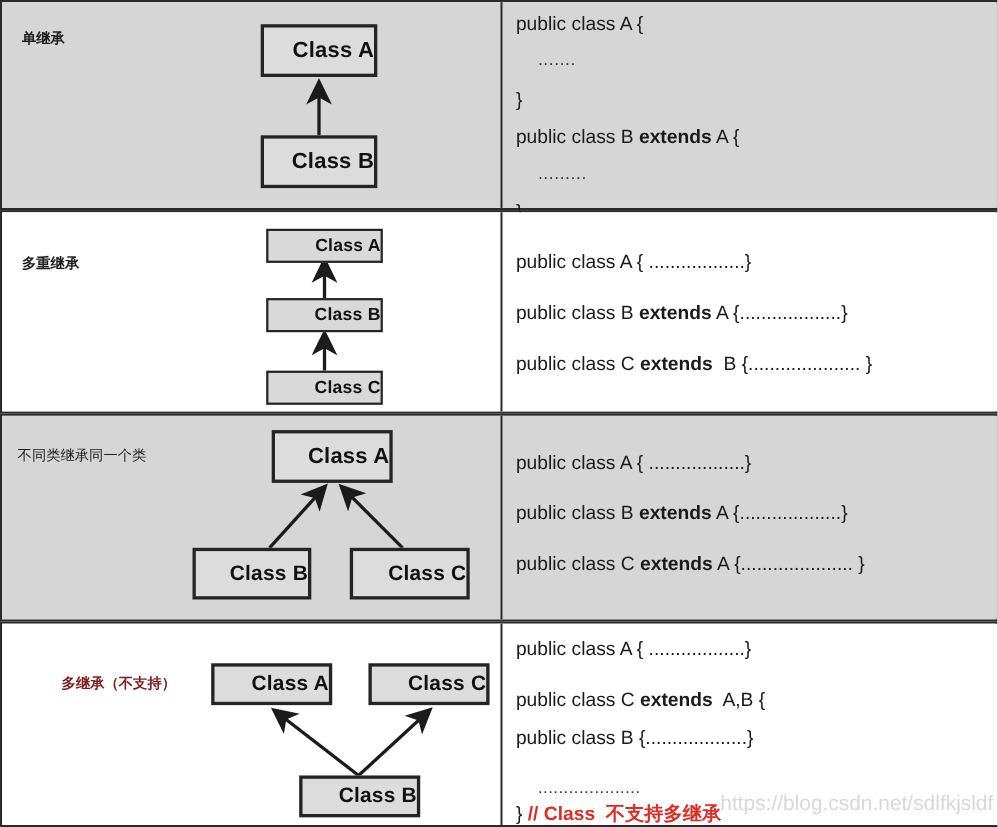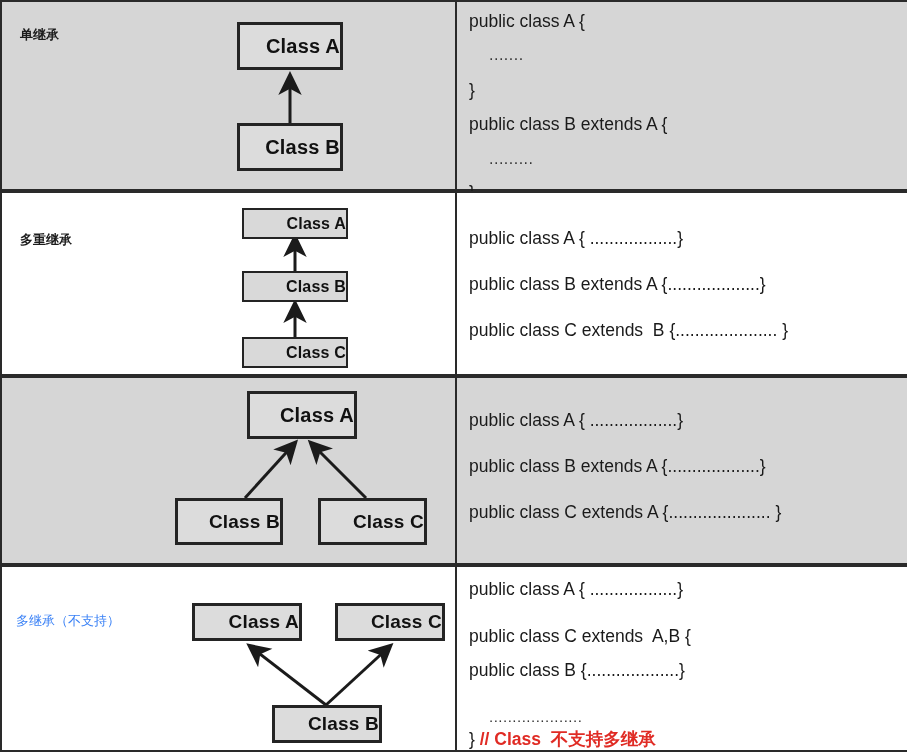--- a/index.html
+++ b/index.html
@@ -51,21 +51,21 @@
 
   
   .cat-label {
     position: absolute;
     font-size: 13px;
     color: #1c1c1c;
     font-family: "DejaVu Sans", "Liberation Sans", sans-serif;
     white-space: nowrap;
   }
   .cat-label.bold { font-weight: bold; }
-  .cat-label.red  { color: #3b82f6; font-weight: normal; }
+  .cat-label.red  { color: #7f1d1d; font-weight: bold; margin-left: 40px; }
 
   
   .cbox {
     position: absolute;
     box-sizing: border-box;
     background: #dcdcdc;
     border: 3px solid #242424;
     display: flex;
     align-items: center;
     justify-content: flex-end;
@@ -91,21 +91,21 @@
     left: 12px;
     right: 10px;
     color: #1a1a1a;
     font-size: 17.5px;
     font-family: "Liberation Sans", "DejaVu Sans", sans-serif;
   }
   .code .line {
     white-space: pre;
     line-height: 1.0;
   }
-  .code .b { font-weight: normal; }
+  .code .b { font-weight: bold; }
   .code .dots { letter-spacing: 0.5px; color: #333; }
   .code .indent { padding-left: 20px; }
   .redcode { color: #e02b24; font-weight: bold; }
 
   .watermark {
     position: absolute;
     right: 6px;
     bottom: 8px;
     font-size: 19px;
     color: #d8d8d8;
@@ -180,20 +180,21 @@
       <div class="code" style="top:37px;">
         <div class="line" style="height:46px;">public class A { ..................}</div>
         <div class="line" style="height:46px;"><span>public class B </span><span class="b">extends</span><span> A {...................}</span></div>
         <div class="line" style="height:40px;"><span>public class C </span><span class="b">extends</span><span>  B {..................... }</span></div>
       </div>
     </div>
   </div>
 
   <div class="row row-border-lr" id="row3">
     <div class="half left bg-gray">
+      <div class="cat-label" style="left:14px; top:27px;">不同类继承同一个类</div>
 
       <svg class="edges" viewBox="0 0 455 185" preserveAspectRatio="none">
         <defs>
           <marker id="ar3" markerWidth="10" markerHeight="10" refX="6" refY="4.2" orient="auto" markerUnits="strokeWidth">
             <path d="M0,0.3 L8,4.2 L0,8.1 L2.1,4.2 Z" fill="#1b1b1b"></path>
           </marker>
         </defs>
         <line x1="243" y1="120" x2="292" y2="66" stroke="#1b1b1b" stroke-width="3" marker-end="url(#ar3)"></line>
         <line x1="364" y1="120" x2="310" y2="66" stroke="#1b1b1b" stroke-width="3" marker-end="url(#ar3)"></line>
       </svg>
@@ -244,16 +245,17 @@
     </div>
 
     <div class="half right bg-white">
       <div class="code" style="top:14px;">
         <div class="line" style="height:47px;">public class A { ..................}</div>
         <div class="line" style="height:34px;"><span>public class C </span><span class="b">extends</span><span>  A,B {</span></div>
         <div class="line" style="height:47px;">public class B {...................}</div>
         <div class="line indent dots" style="height:22px; font-size:15px;">....................</div>
         <div class="line" style="height:30px;"><span>} </span><span class="redcode">// Class  不支持多继承</span></div>
       </div>
+      <div class="watermark">https://blog.csdn.net/sdlfkjsldf</div>
     </div>
   </div>
 
 </div>
 
 </body></html>

